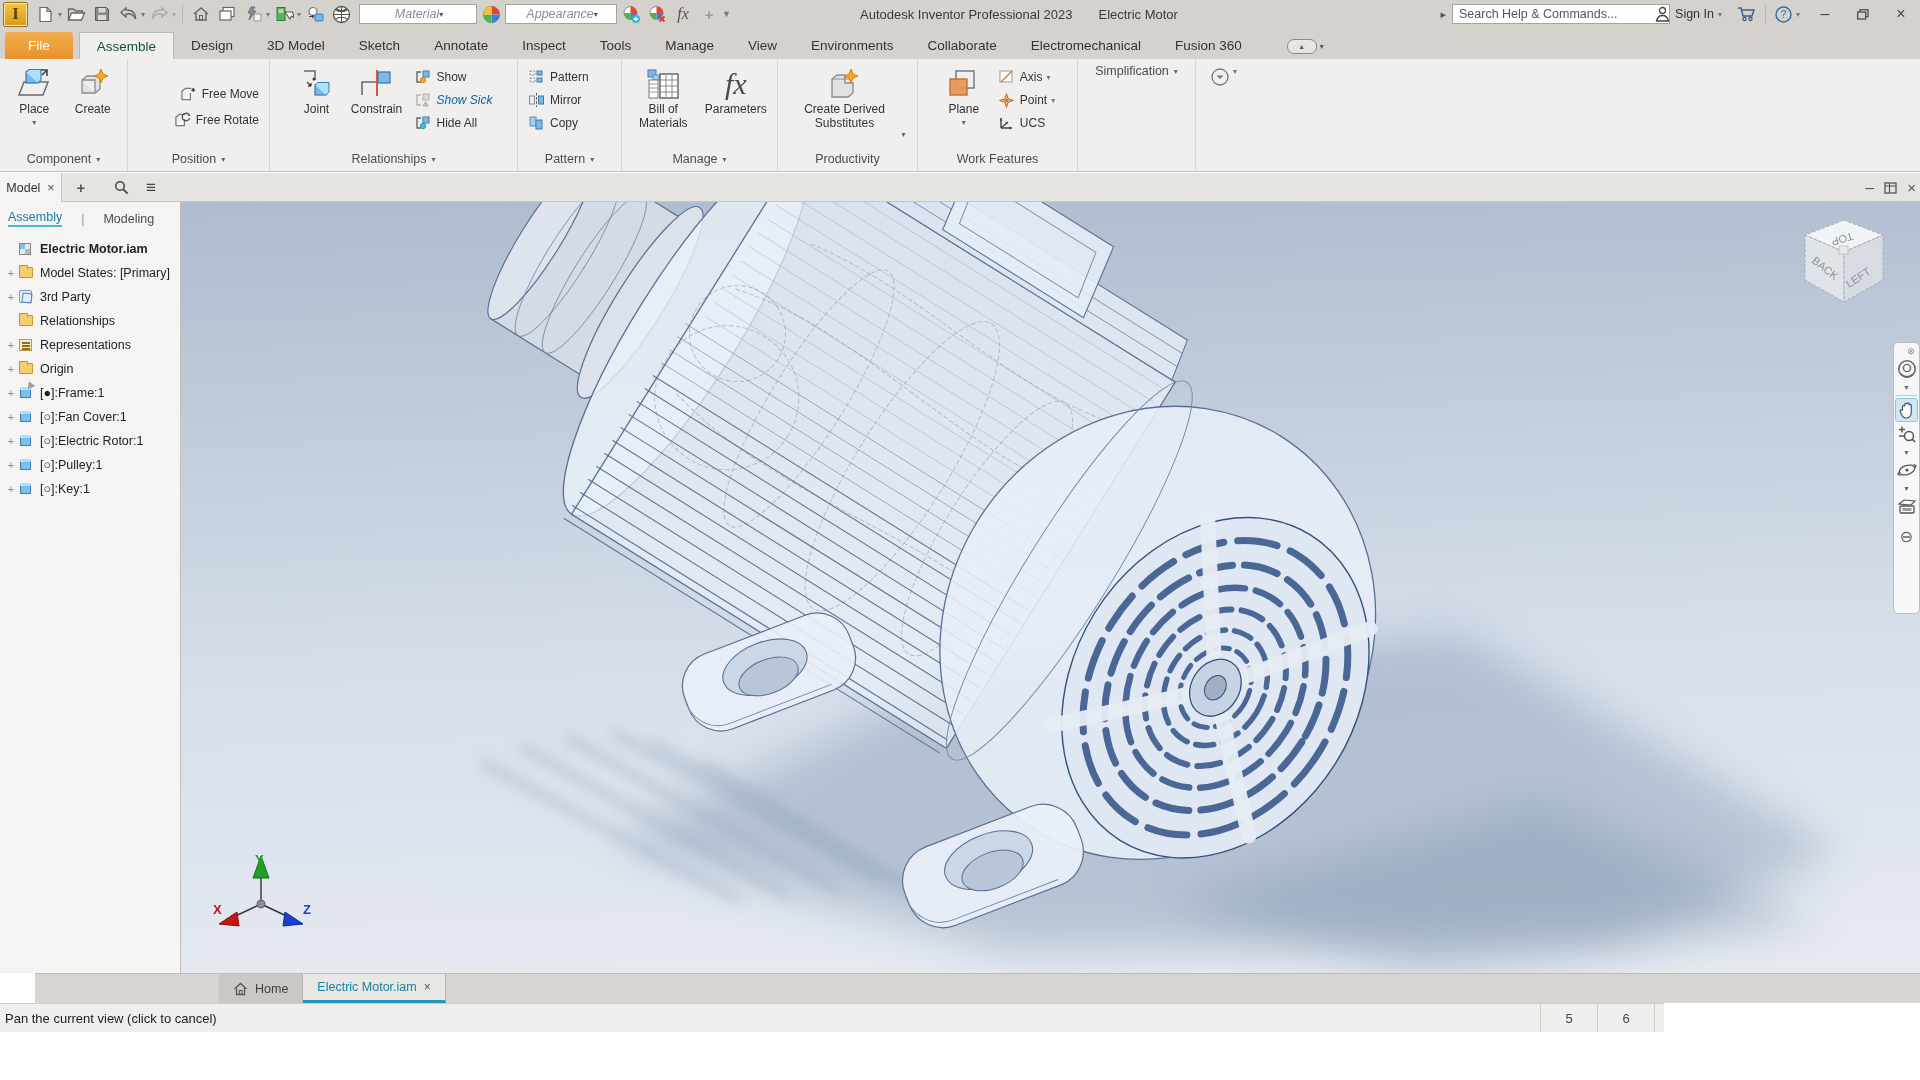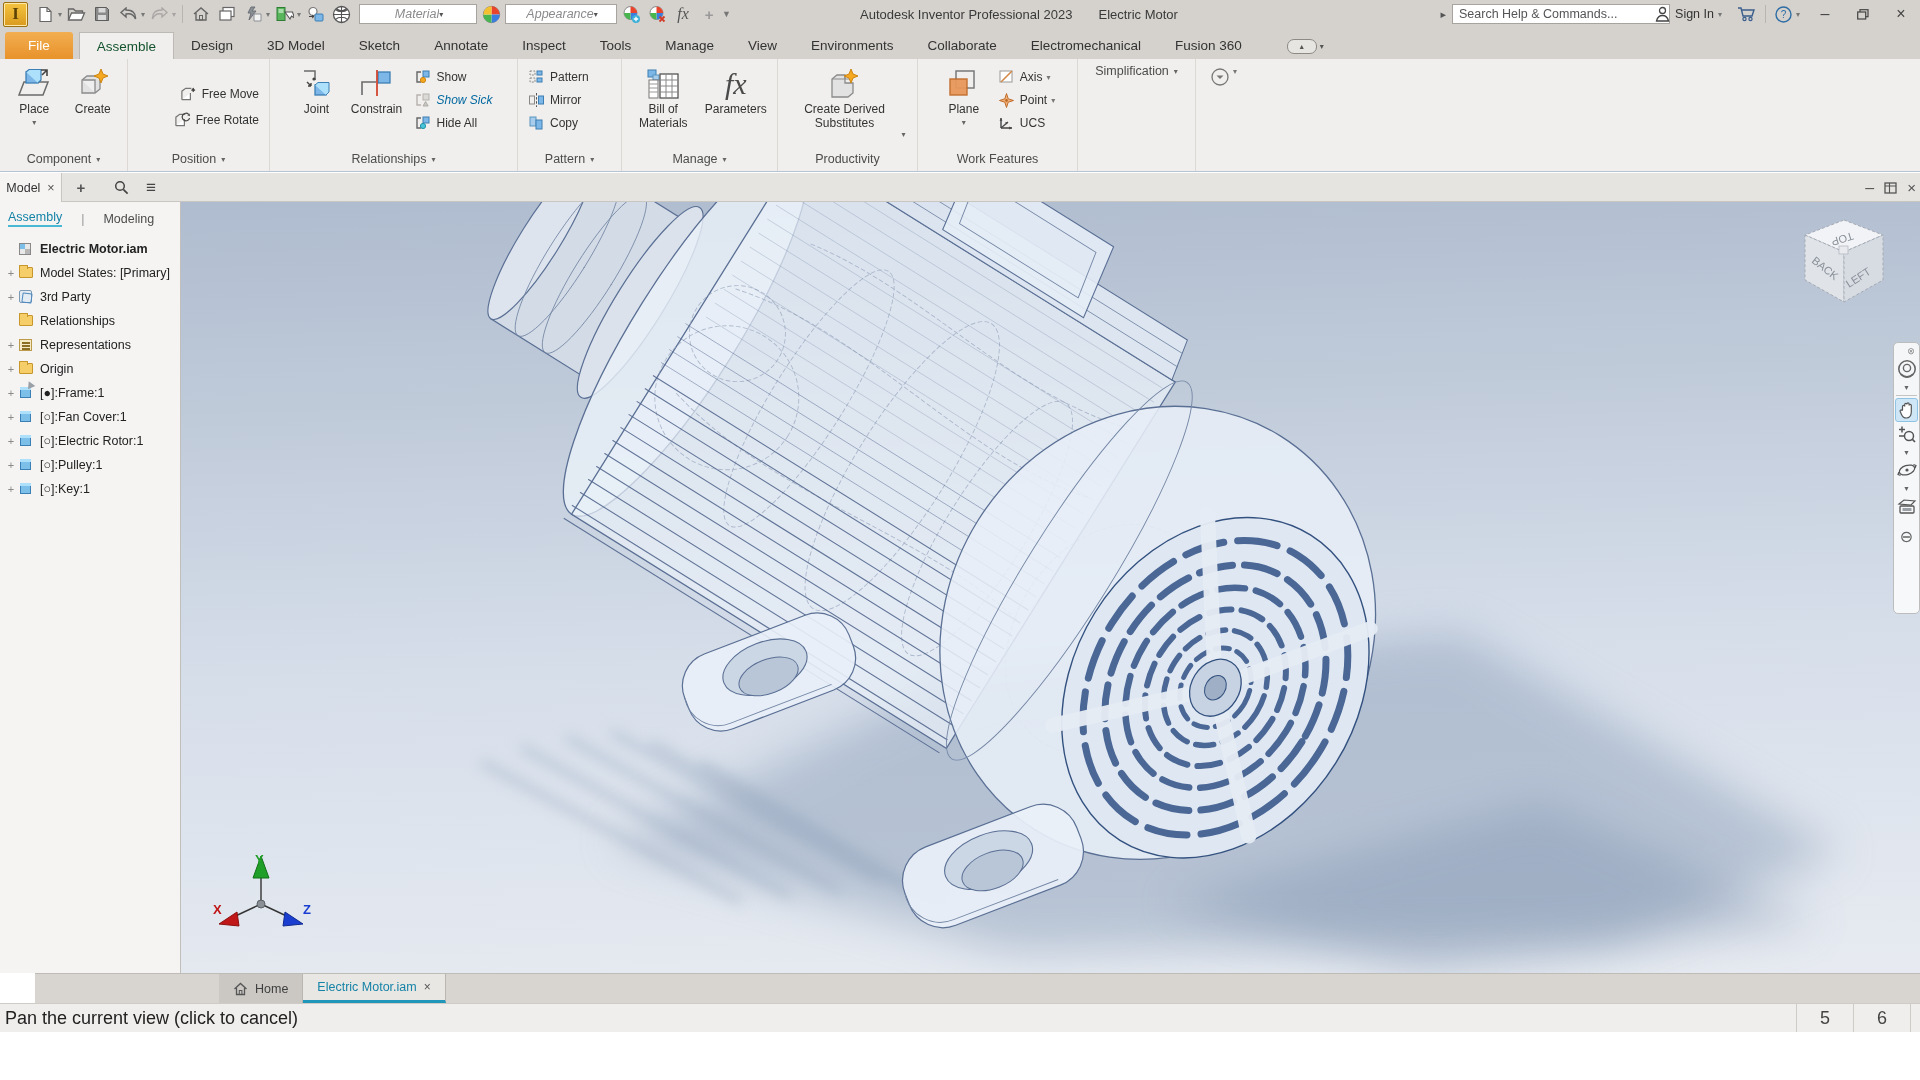--- a/index.html
+++ b/index.html
@@ -117,22 +117,22 @@
   
   .doctabs { position:absolute; left:0; top:973px; width:1920px; height:30px; background:#d8d5d1;
     border-top:1px solid #bfbcb8; display:flex; align-items:stretch;margin-left:35px; }
   .dt-spacer { width:184px; }
   .dtab { display:flex; align-items:center; gap:7px; padding:0 14px; font-size:12.5px; color:#3f3f3f;
     background:#cbc8c4; border-right:1px solid #b9b6b2; }
   .dtab.active { background:#e9e7e4; color:#1583a7; border-bottom:3px solid #2196bb; }
   .dtab .dclose { color:#555; font-size:12px; }
 
   
-  .statusbar { position:absolute; left:0; top:1003px; width:1920px; height:29px; background:#f0eeec;
-    border-top:1px solid #cfccc8; display:flex; align-items:center; font-size:18px; color:#222; }
+  .statusbar { position:absolute; left:0; top:1003px; width:1664px; height:29px; background:#f0eeec;
+    border-top:1px solid #cfccc8; display:flex; align-items:center; font-size:13px; color:#222; }
   .status-msg { padding-left:5px; flex:1; }
   .status-cell { width:57px; height:100%; border-left:1px solid #cfccc8; display:flex; align-items:center; justify-content:center; color:#444; }
   .bottom-white { position:absolute; left:0; top:1032px; width:1920px; height:48px; background:#ffffff; }
 </style>
 </head>
 <body>
 
 <div class="app">
 
   <div class="titlebar">

